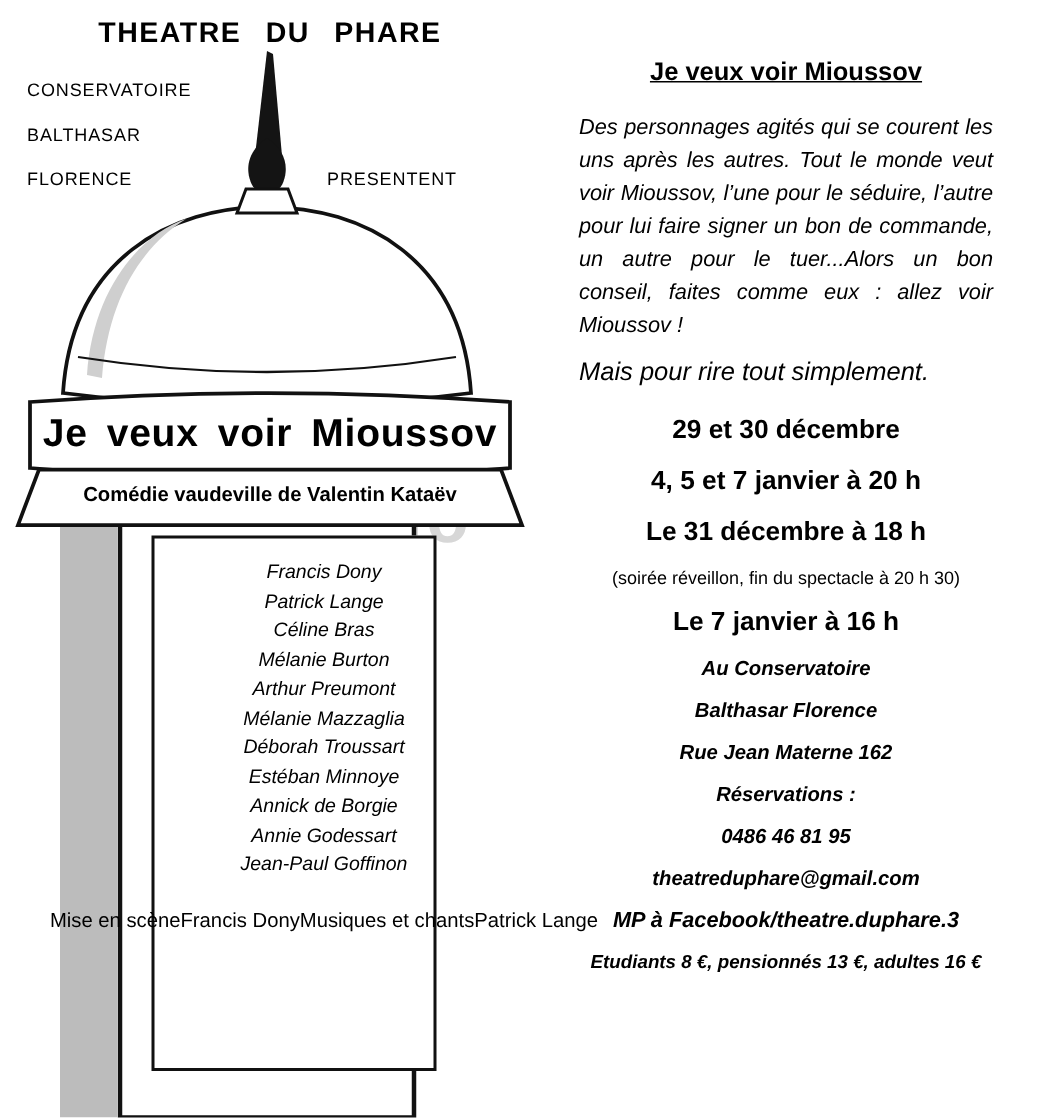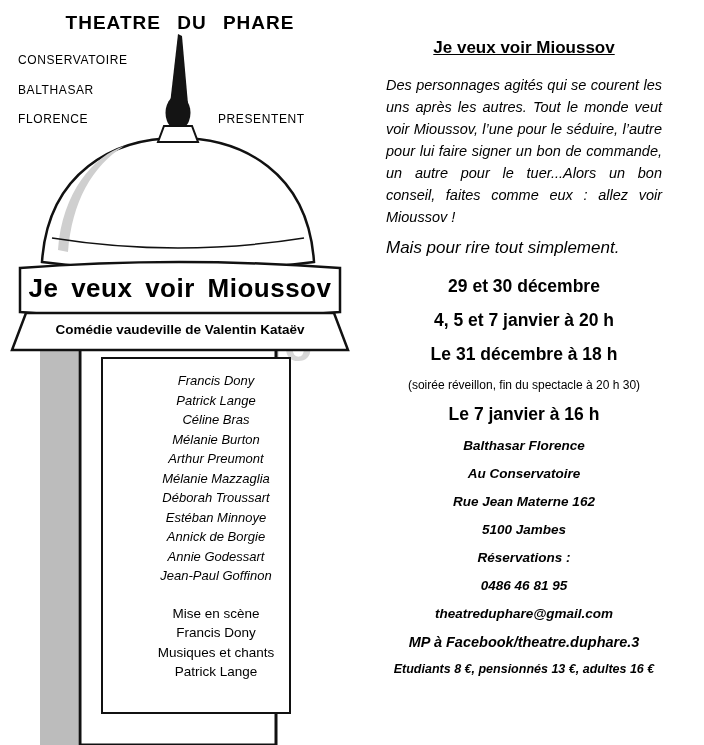--- a/index.html
+++ b/index.html
@@ -34,21 +34,21 @@
   .banner-subtitle{
     position:absolute;left:14px;top:322px;width:332px;z-index:2;text-align:center;
     font-size:13.5px;font-weight:700;
   }
   .cast-box{
     position:absolute;left:101px;top:357px;width:146px;height:341px;z-index:2;
     background:#fff;border:2px solid #111;
     display:flex;flex-direction:column;align-items:center;padding-top:12px;padding-left:40px;
   }
   .cast-name{font-size:13px;font-style:italic;line-height:19.5px;text-align:center;white-space:nowrap;}
-  .credits{margin-top:18px;display:flex;flex-direction:column;align-items:center;}
+  .credits{margin-top:18px;display:flex;flex-direction:row;align-items:center;}
   .credit-line{font-size:13.5px;line-height:19.5px;text-align:center;white-space:nowrap;}
 
   
   .right-col{position:absolute;left:386px;top:38px;width:276px;z-index:2;}
   .r-title{text-align:center;font-size:17px;font-weight:700;text-decoration:underline;margin:0 0 16px 0;}
   .r-desc{font-style:italic;font-size:14.5px;line-height:22px;text-align:justify;margin:0 0 10px 0;}
   .r-tagline{font-style:italic;font-size:17px;margin:0 0 18px 0;}
   .r-date{text-align:center;font-weight:700;font-size:17.5px;margin:0 0 13px 0;}
   .r-note{text-align:center;font-weight:400;font-size:12px;margin:0 0 12px 0;}
   .r-venue{text-align:center;font-weight:700;font-style:italic;font-size:13.5px;margin:0 0 13px 0;}
@@ -121,24 +121,23 @@
     <div class="r-title">Je veux voir Mioussov</div>
     <p class="r-desc">Des personnages agités qui se courent les uns après les autres. Tout le monde veut voir Mioussov, l’une pour le séduire, l’autre pour lui faire signer un bon de commande, un autre pour le tuer...Alors un bon conseil, faites comme eux : allez voir Mioussov !</p>
     <div class="r-tagline">Mais pour rire tout simplement.</div>
 
     <div class="r-date">29 et 30 décembre</div>
     <div class="r-date">4, 5 et 7 janvier à 20 h</div>
     <div class="r-date">Le 31 décembre à 18 h</div>
     <div class="r-note">(soirée réveillon, fin du spectacle à 20 h 30)</div>
     <div class="r-date">Le 7 janvier à 16 h</div>
 
+    <div class="r-venue">Au Conservatoire</div>
     <div class="r-venue">Balthasar Florence</div>
-    <div class="r-venue">Au Conservatoire</div>
     <div class="r-venue">Rue Jean Materne 162</div>
-    <div class="r-venue">5100 Jambes</div>
     <div class="r-venue">Réservations :</div>
     <div class="r-venue">0486 46 81 95</div>
     <div class="r-venue">theatreduphare@gmail.com</div>
     <div class="r-fb">MP à Facebook/theatre.duphare.3</div>
     <div class="r-prices">Etudiants 8 €, pensionnés 13 €, adultes 16 €</div>
   </div>
 
 </div>
 
 </body></html>

